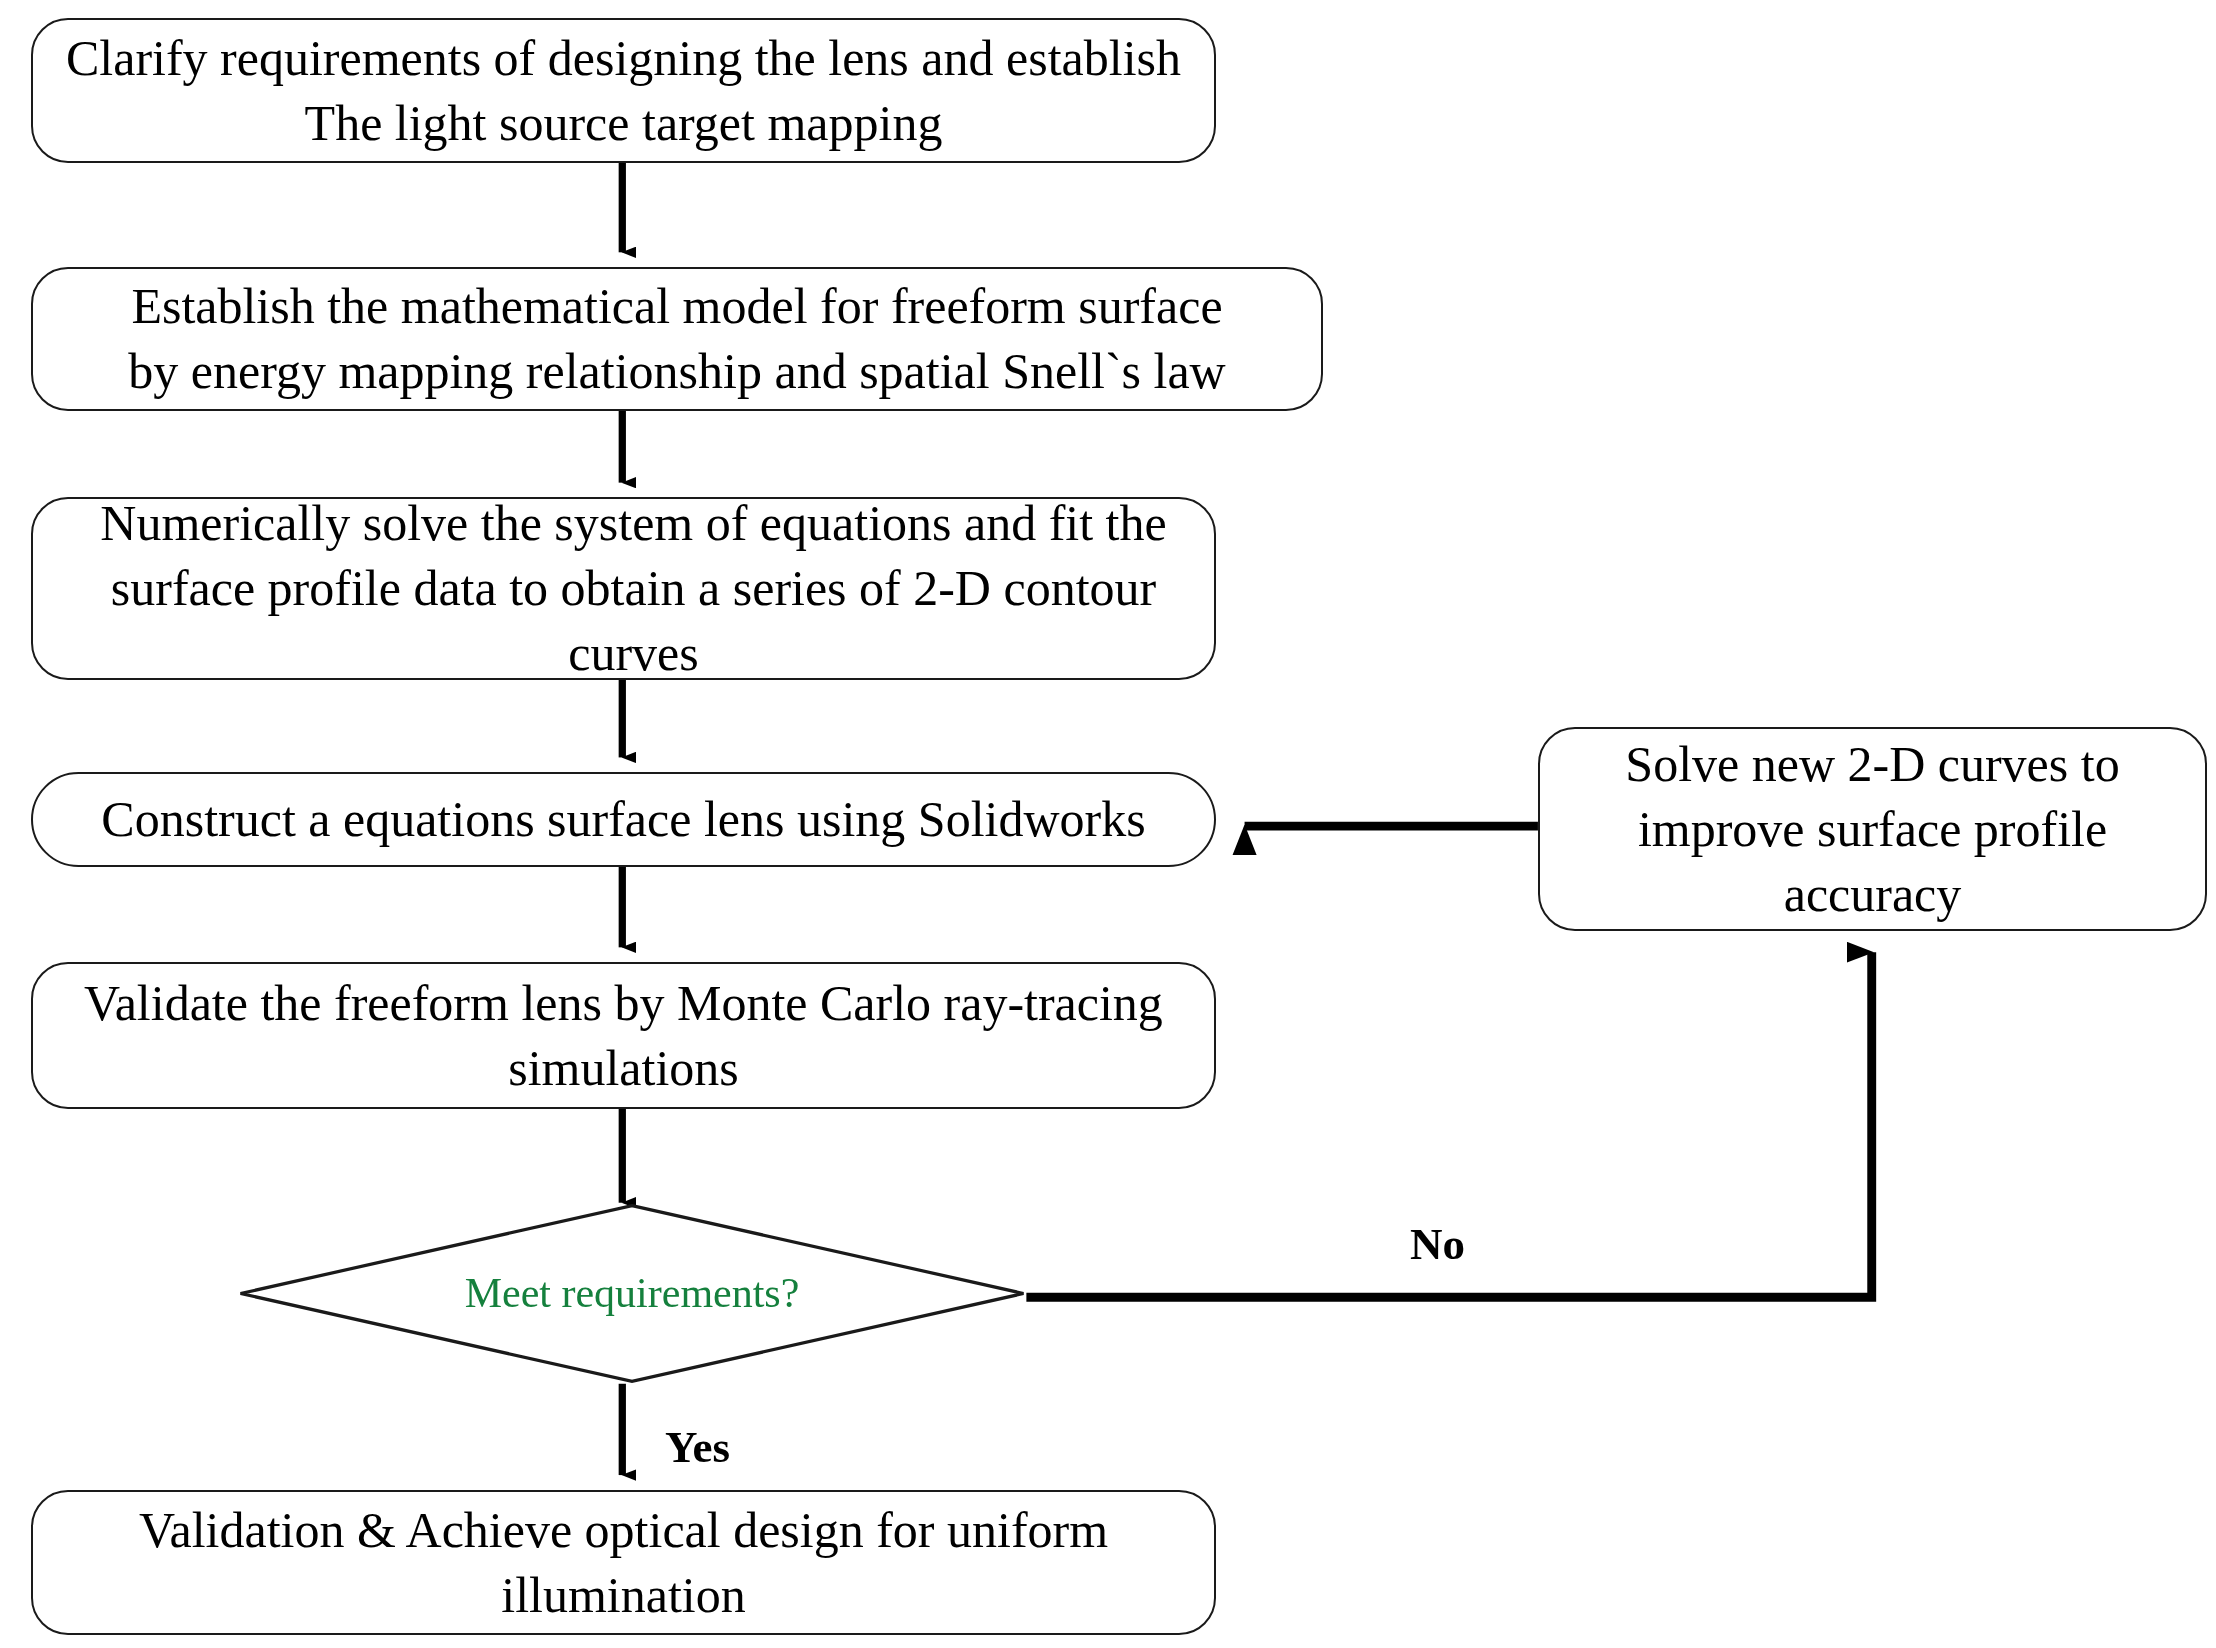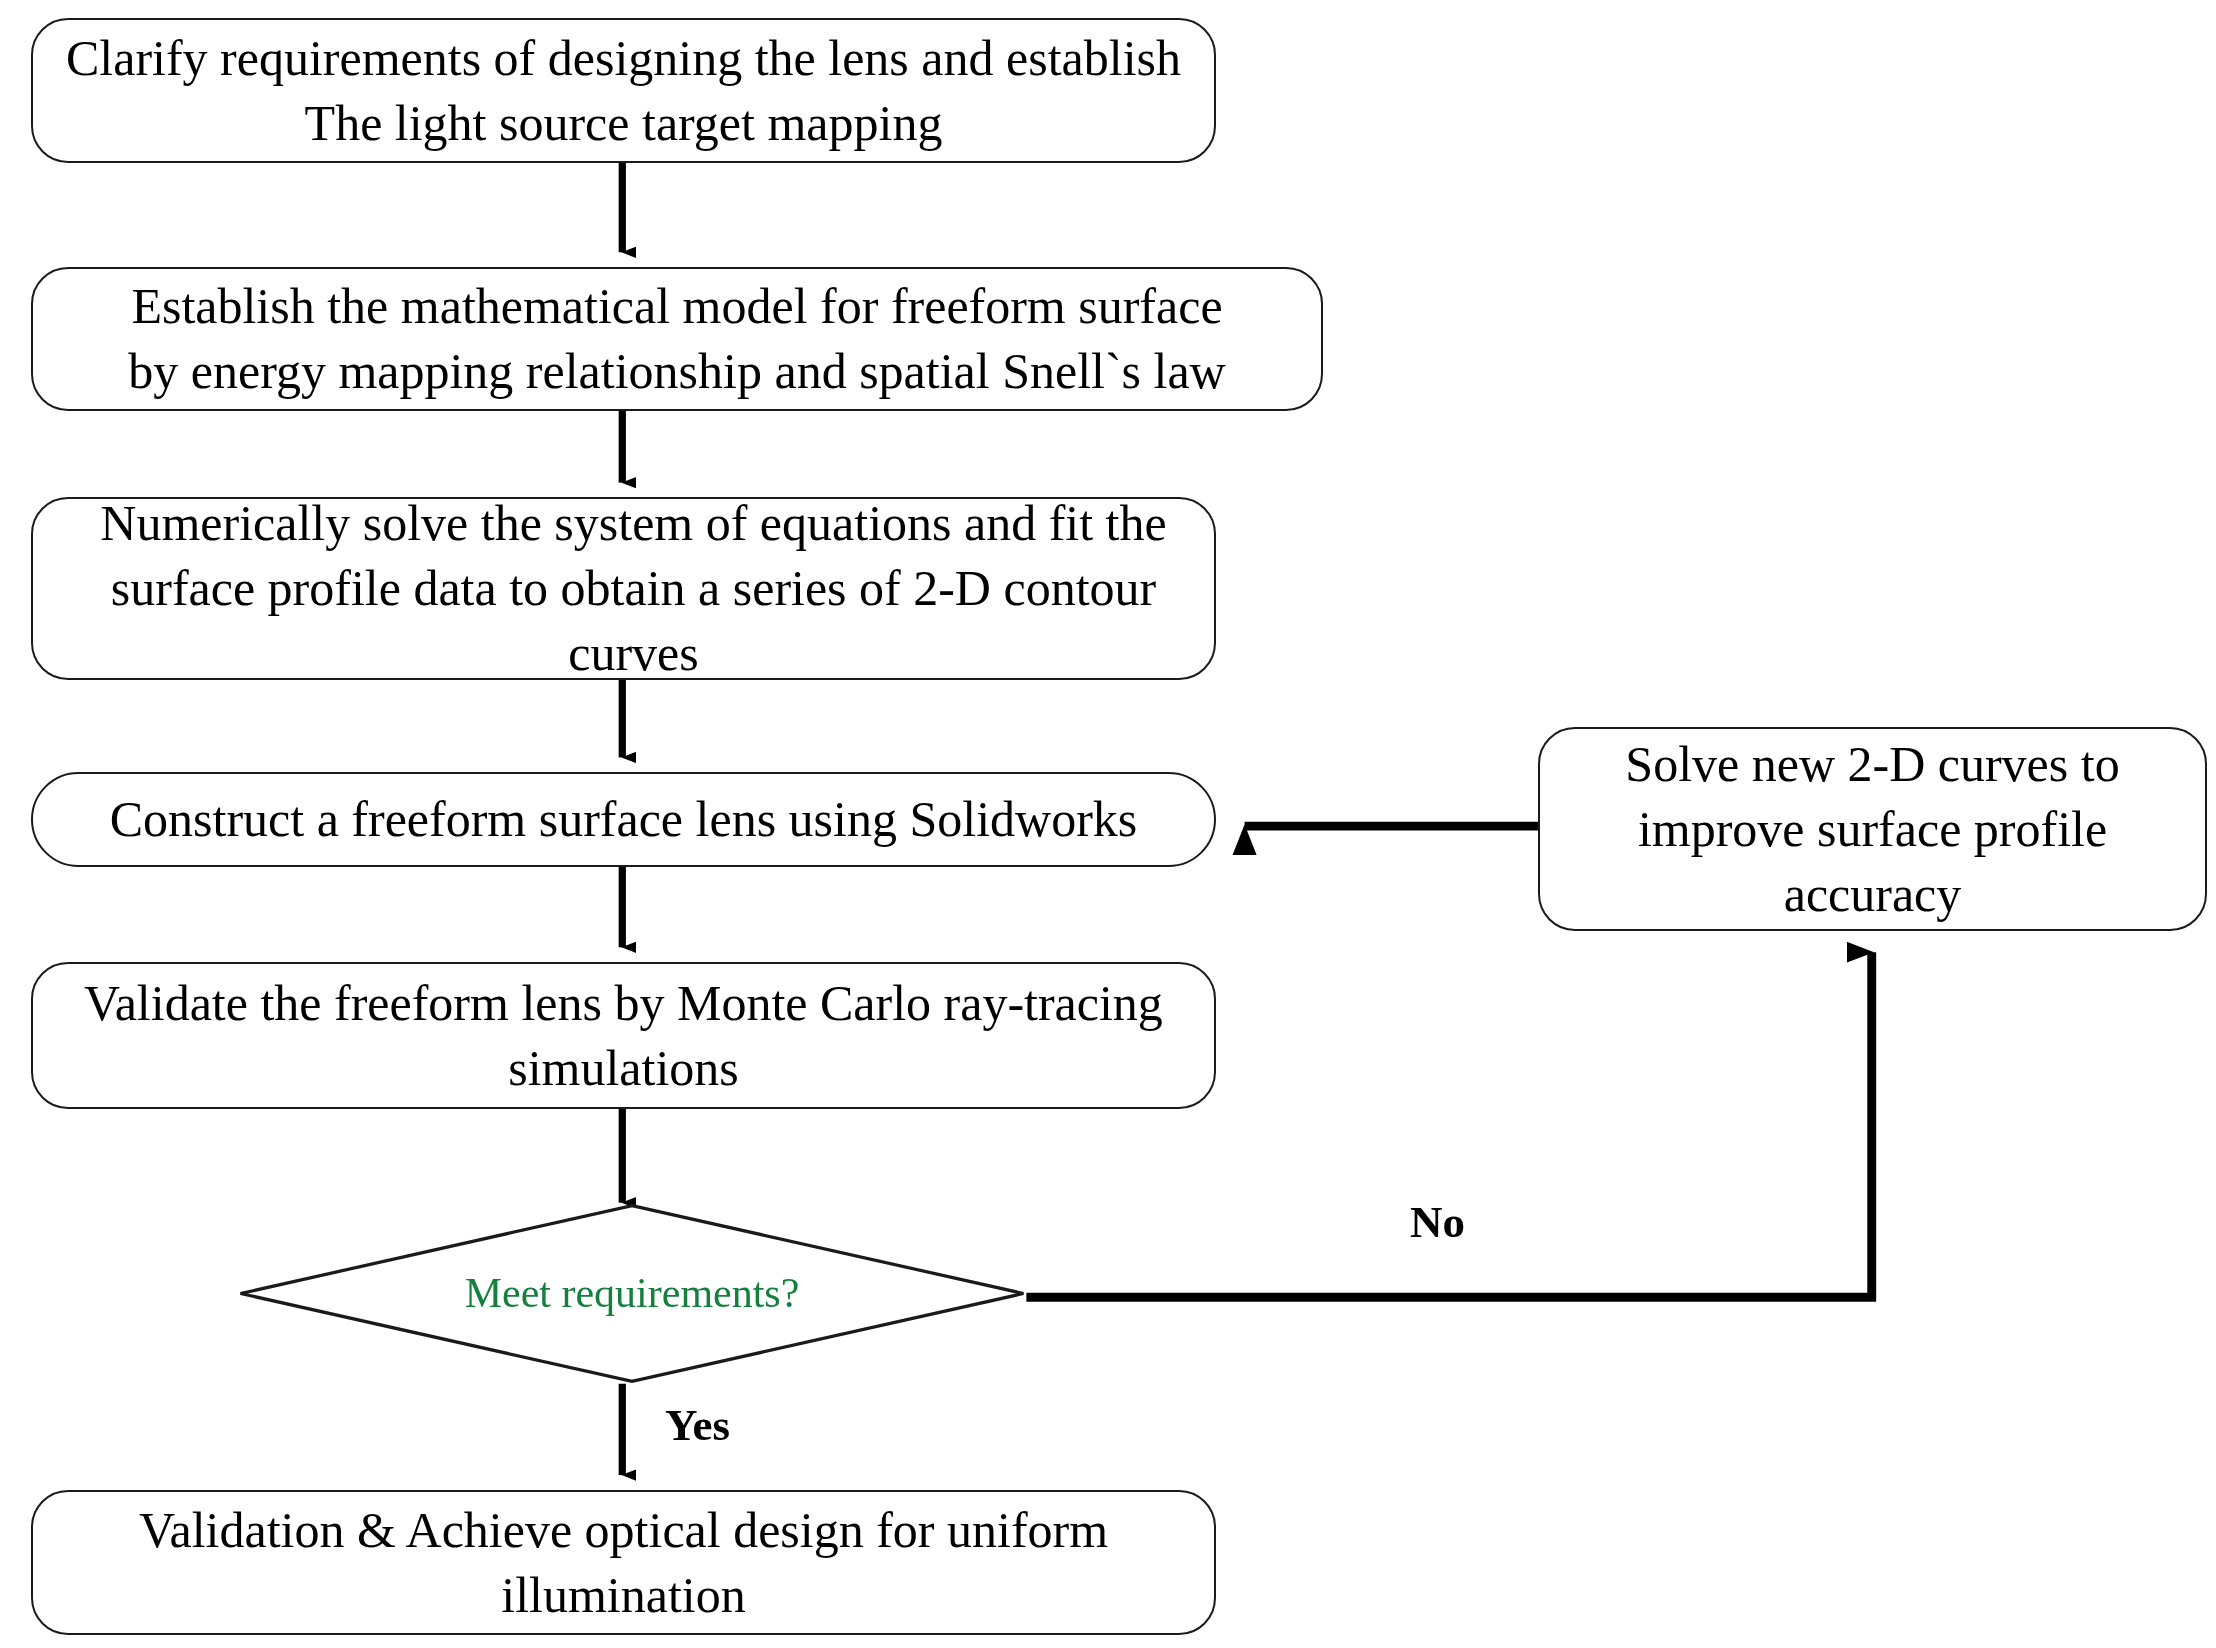--- a/index.html
+++ b/index.html
@@ -71,20 +71,21 @@
   }
 
   .edge-label {
     position: absolute;
     font-family: "Liberation Serif", "DejaVu Serif", serif;
     font-weight: bold;
     font-size: 45px;
     color: #000;
     z-index: 4;
     line-height: 1;
+    margin-top: 22px;
   }
 </style>
 </head>
 <body>
 
 <div id="canvas">
 
   <svg id="edges" viewBox="0 0 2742 2040" xmlns="http://www.w3.org/2000/svg">
     <defs>
       <marker id="arrowDown" markerWidth="14" markerHeight="18" refX="7" refY="17" orient="auto" markerUnits="userSpaceOnUse">
@@ -141,21 +142,21 @@
 by  energy mapping relationship and spatial Snell`s law</span>
   </div>
 
   <div class="node rounded-lg" style="left:31px; top:497px; width:1185px; height:183px;padding-left:41px;">
     <span class="txt">Numerically solve the system of equations and fit the
 surface profile data to obtain a series of 2-D contour
 curves</span>
   </div>
 
   <div class="node rounded-pill" style="left:31px; top:772px; width:1185px; height:95px;">
-    <span class="txt">Construct a freeform surface lens using Solidworks</span>
+    <span class="txt">Construct a equations surface lens using Solidworks</span>
   </div>
 
   <div class="node rounded-lg" style="left:31px; top:962px; width:1185px; height:147px;">
     <span class="txt">Validate the freeform lens by Monte Carlo ray-tracing
 simulations</span>
   </div>
 
   <div class="diamond-wrap" style="left:238px; top:1204px; width:788px; height:179px;">
     <svg width="788" height="179" viewBox="0 0 975 222" xmlns="http://www.w3.org/2000/svg">
       <polygon points="487.5,2 973,111 487.5,220 2,111" fill="#ffffff" stroke="#1a1a1a" stroke-width="4"></polygon>

